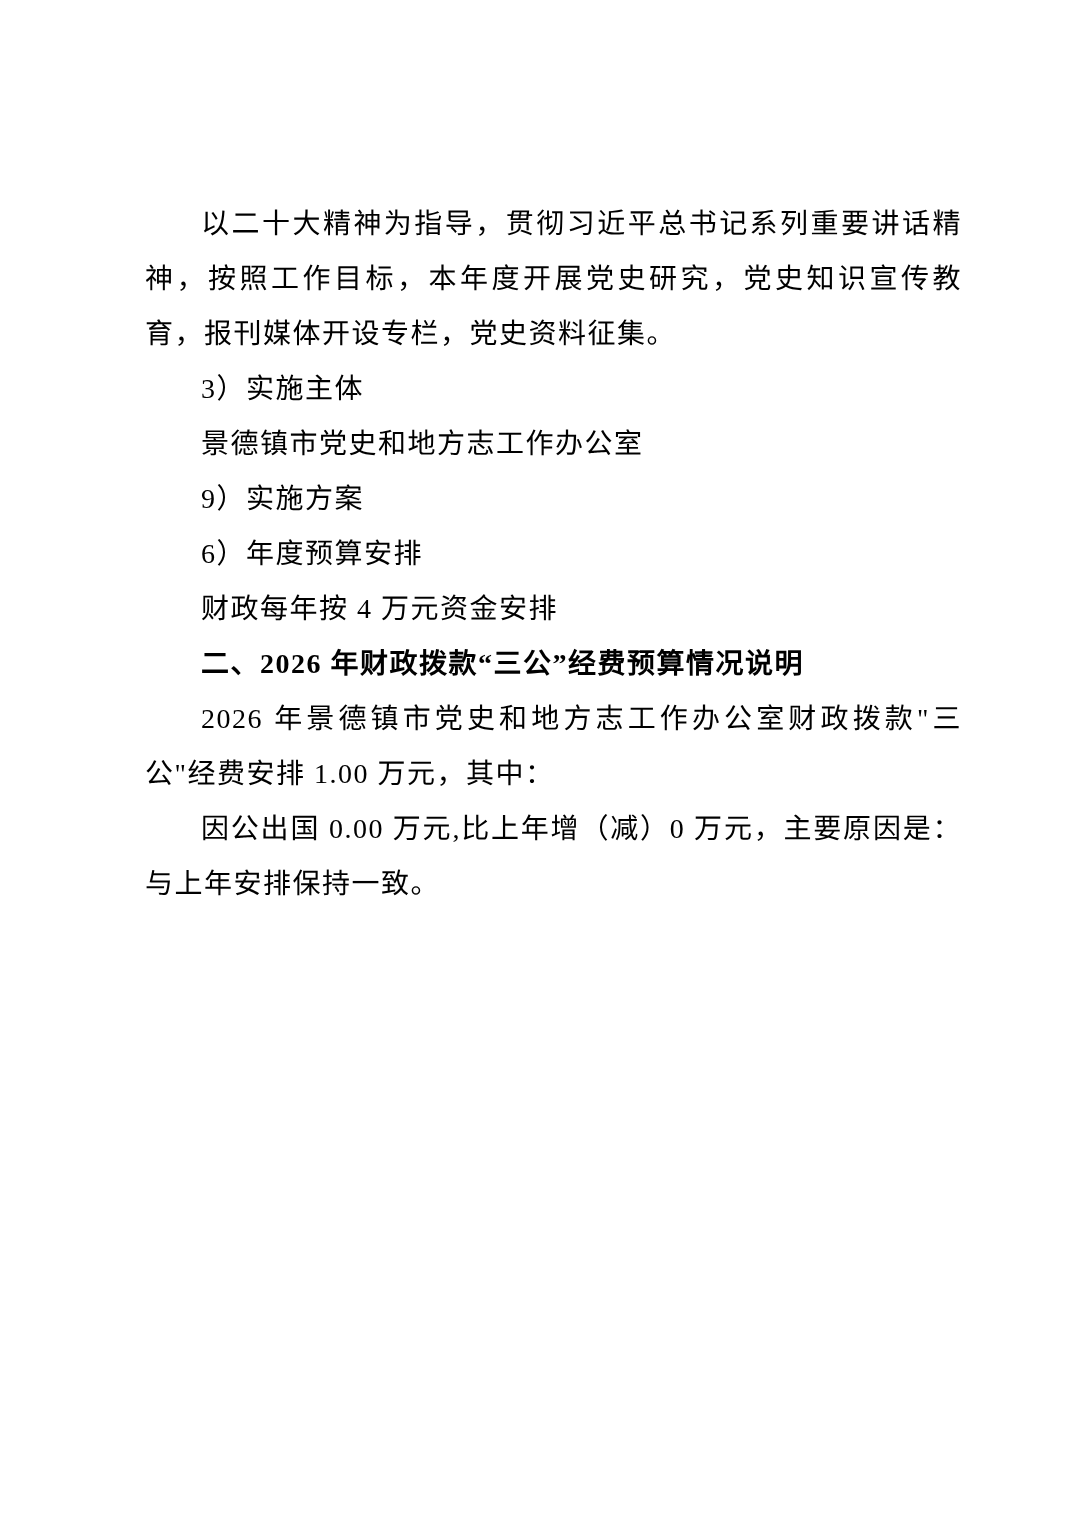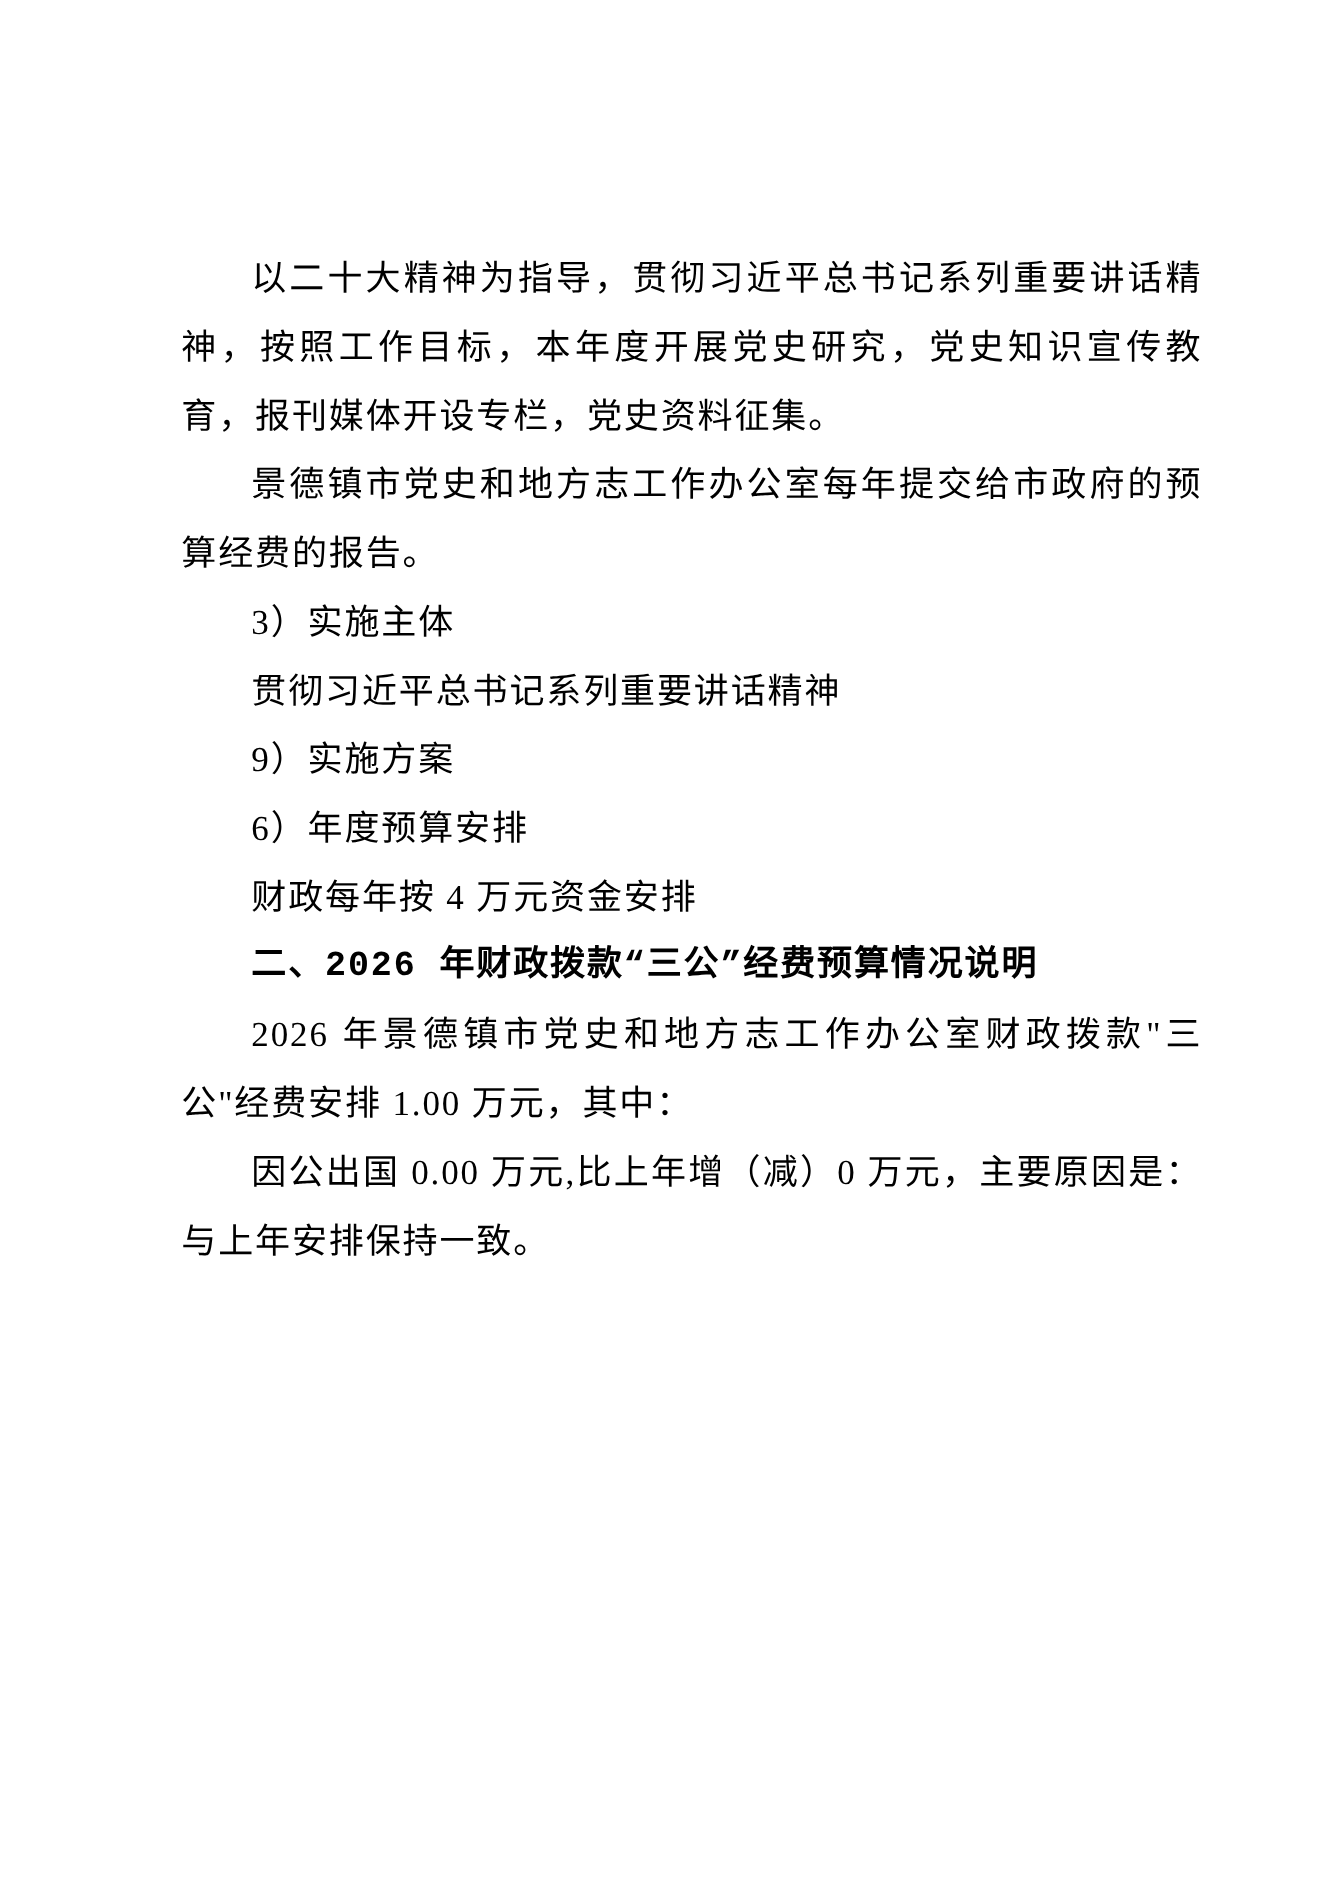--- a/index.html
+++ b/index.html
@@ -23,32 +23,30 @@
     margin: 0;
     font-size: 28px;
     line-height: 55px;
     color: #000000;
     text-indent: 2em;
     text-align: justify;
     letter-spacing: 1.5px;
   }
   .content p.heading {
     font-weight: bold;
-    font-family: Liberation Mono, monospace;
   }
 </style>
 </head>
 <body>
 
 <div class="page">
   <div class="content">
     <p>以二十大精神为指导，贯彻习近平总书记系列重要讲话精神，按照工作目标，本年度开展党史研究，党史知识宣传教育，报刊媒体开设专栏，党史资料征集。</p>
-    <p>景德镇市党史和地方志工作办公室每年提交给市政府的预算经费的报告。</p>
     <p>3）实施主体</p>
-    <p>贯彻习近平总书记系列重要讲话精神</p>
+    <p>景德镇市党史和地方志工作办公室</p>
     <p>9）实施方案</p>
     <p>6）年度预算安排</p>
     <p>财政每年按 4 万元资金安排</p>
     <p class="heading">二、2026 年财政拨款“三公”经费预算情况说明</p>
     <p>2026 年景德镇市党史和地方志工作办公室财政拨款"三公"经费安排 1.00 万元，其中：</p>
     <p>因公出国 0.00 万元,比上年增（减）0 万元，主要原因是：与上年安排保持一致。</p>
   </div>
 </div>
 
 </body></html>

